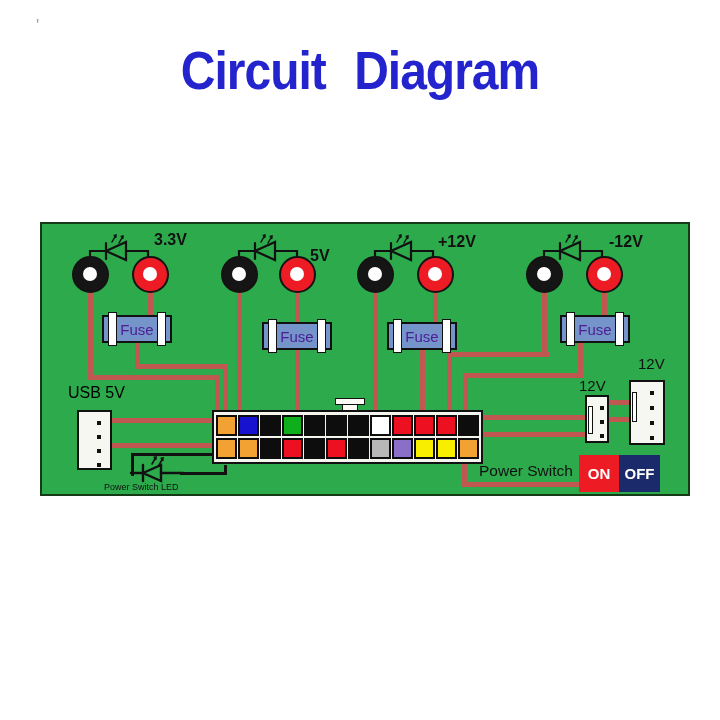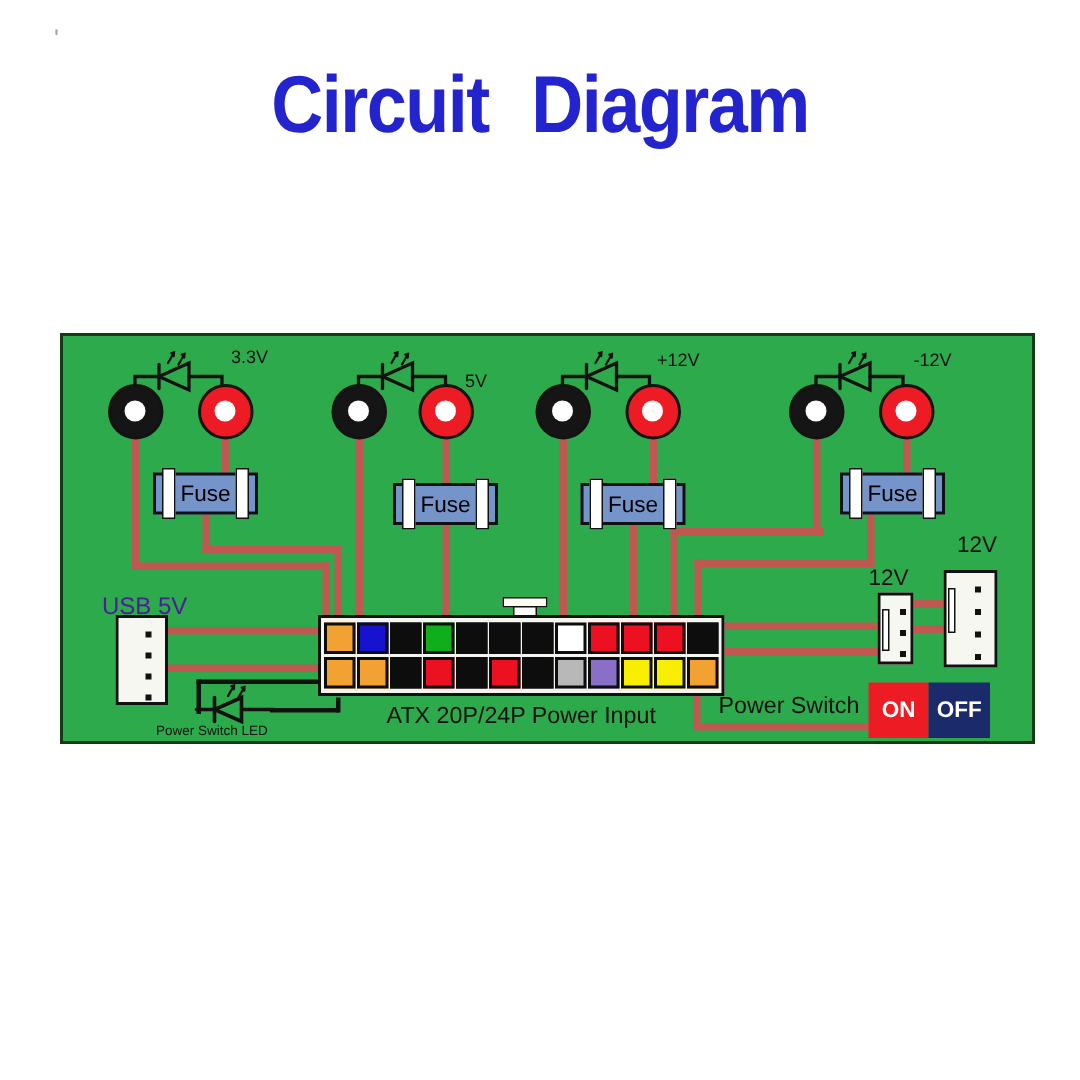--- a/index.html
+++ b/index.html
@@ -7,37 +7,37 @@
          font-family:"Liberation Sans", sans-serif;}
   .abs{position:absolute;}
   #watermark{left:36px;top:16px;color:#9aa3b0;font-size:17px;}
   #title{left:0;right:0;top:40px;text-align:center;color:#2424ce;font-size:48px;font-weight:bold;
          letter-spacing:-1px;word-spacing:16px;transform:scaleY(1.12);transform-origin:top;}
   #board{left:40px;top:222px;width:646px;height:270px;background:#2daa4b;border:2px solid #143b16;}
   .wire{position:absolute;}
   .post{position:absolute;border-radius:50%;width:37px;height:37px;box-sizing:border-box;border:2px solid #131313;}
   .post .hole{position:absolute;left:50%;top:50%;width:14px;height:14px;margin:-7px 0 0 -7px;
               border-radius:50%;background:#ffffff;}
-  .vlabel{position:absolute;color:#111;font-size:12px;font-weight:400;white-space:nowrap;}
+  .vlabel{position:absolute;color:#111;font-size:16px;font-weight:700;white-space:nowrap;}
   .fuse{position:absolute;width:70px;height:28px;box-sizing:border-box;background:#7494ca;
         border:2px solid #111;display:flex;align-items:center;justify-content:center;}
   .fuse .cap{position:absolute;top:-5px;width:9px;height:34px;background:#fff;border:1.5px solid #111;box-sizing:border-box;}
   .fuse .capL{left:4px;} .fuse .capR{right:4px;}
-  .fuse .ftext{color:#000000;font-size:15px;position:relative;z-index:2;}
+  .fuse .ftext{color:#4c1d95;font-size:15px;position:relative;z-index:2;}
   .conn{position:absolute;background:#f7f7f1;border:2px solid #111;box-sizing:border-box;}
   .dot{position:absolute;width:4px;height:4px;background:#111;}
   .notch{position:absolute;width:5px;background:#fff;border:1.5px solid #111;box-sizing:border-box;}
   #atx{left:170px;top:186px;width:271px;height:54px;background:#f5f5ef;border:2px solid #111;
        box-sizing:border-box;display:flex;flex-direction:column;justify-content:space-evenly;padding:1px 2px;}
   .pinrow{display:flex;justify-content:space-between;}
   .pin{width:17px;height:17px;border:2px solid #0d0d0d;box-sizing:content-box;}
   #latch-cap{left:293px;top:174px;width:30px;height:7px;background:#fdfdf5;border:1.5px solid #111;box-sizing:border-box;}
   #latch-stem{left:300px;top:180px;width:16px;height:7px;background:#fdfdf5;border:1.5px solid #111;box-sizing:border-box;}
   #atx-label{left:170px;top:245px;width:271px;text-align:center;color:#111;font-size:15.5px;}
-  #usb-label{left:26px;top:172px;color:#4c1d95;font-size:16px;}
+  #usb-label{left:26px;top:160px;color:#000000;font-size:16px;}
   #label-12v-small{left:537px;top:153px;color:#111;font-size:15px;}
   #label-12v-big{left:596px;top:131px;color:#111;font-size:15px;}
   #ps-label{left:437px;top:238px;color:#111;font-size:15.5px;}
   .swbtn{position:absolute;top:231px;height:37px;display:flex;align-items:center;justify-content:center;
          color:#fff;font-weight:bold;font-size:15px;cursor:pointer;}
   #btn-on{left:537px;width:40px;background:#ed1c24;}
   #btn-off{left:577px;width:41px;background:#1b2a6b;}
   #psled-label{left:62px;top:258px;color:#111;font-size:9px;}
   svg{position:absolute;overflow:visible;}
 </style>
@@ -233,21 +233,20 @@
           <div class="pin" style="background: rgb(13, 13, 13);"></div>
           <div class="pin" style="background: rgb(236, 16, 32);"></div>
           <div class="pin" style="background: rgb(13, 13, 13);"></div>
           <div class="pin" style="background: rgb(184, 184, 184);"></div>
           <div class="pin" style="background: rgb(138, 111, 200);"></div>
           <div class="pin" style="background: rgb(248, 239, 0);"></div>
           <div class="pin" style="background: rgb(248, 239, 0);"></div>
           <div class="pin" style="background: rgb(242, 162, 51);"></div>
         </div>
     </div>
-    <div id="atx-label" class="abs">ATX 20P/24P Power Input</div>
 
     <div id="aux-small" class="conn" style="left:543px;top:171px;width:24px;height:48px;">
         <div class="dot" style="left: 13px; top: 9px;"></div>
         <div class="dot" style="left: 13px; top: 23px;"></div>
         <div class="dot" style="left: 13px; top: 37px;"></div>
         <div class="notch" style="left: 1px; top: 9px; height: 28px;"></div>
       </div>
     <div id="label-12v-small" class="abs">12V</div>
     <div id="aux-big" class="conn" style="left:587px;top:156px;width:36px;height:65px;">
         <div class="dot" style="left: 19px; top: 9px;"></div>

